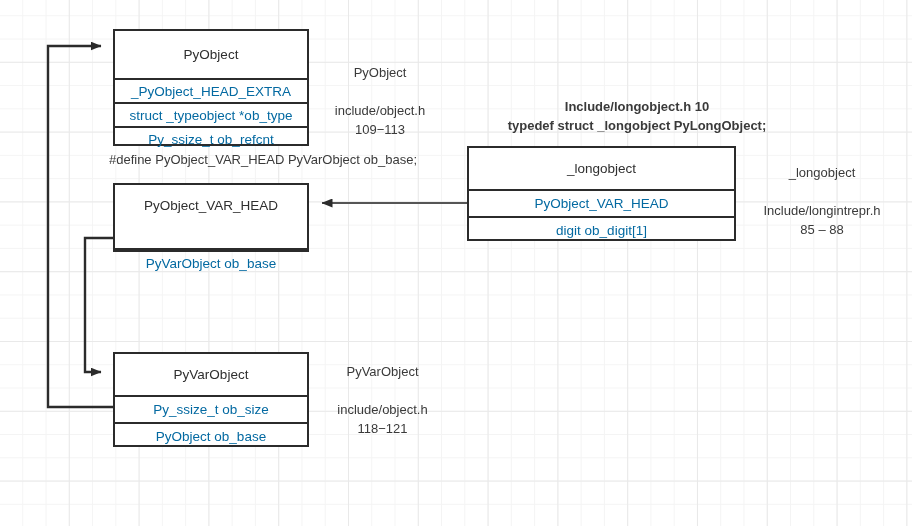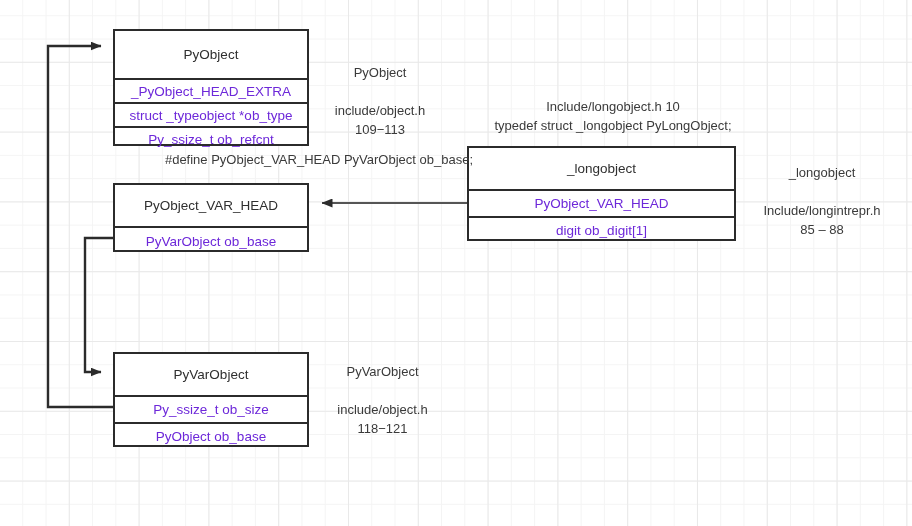--- a/index.html
+++ b/index.html
@@ -50,56 +50,56 @@
     font-size: 13.5px;
     text-align: center;
     box-sizing: border-box;
   }
   .struct-row {
     flex: none;
     display: flex;
     align-items: center;
     justify-content: center;
     border-top: 2px solid #2b2b2b;
-    color: #6d28d9;
+    color: #0369a1;
     font-size: 13.5px;
     text-align: center;
     box-sizing: border-box;
   }
 
   
   #box-pyobject        { left: 113px; top: 29px;  width: 196px; height: 117px; }
   #box-pyobject .struct-title { height: 47px; }
   #box-pyobject .struct-row   { height: 24px; }
 
   #box-varhead         { left: 113px; top: 183px; width: 196px; height: 69px; }
   #box-varhead .struct-title  { height: 41px; }
-  #box-varhead .struct-row    { height: 28px; }
+  #box-varhead .struct-row    { height: 28px; margin-top: 22px; }
 
   #box-longobject      { left: 467px; top: 146px; width: 269px; height: 95px; }
   #box-longobject .struct-title { height: 41px; }
   #box-longobject .struct-row   { height: 27px; }
 
   #box-pyvarobject     { left: 113px; top: 352px; width: 196px; height: 95px; }
   #box-pyvarobject .struct-title { height: 41px; }
   #box-pyvarobject .struct-row   { height: 27px; }
 
   
   .annotation {
     position: absolute;
     color: #3a3a3a;
     font-size: 13px;
     line-height: 19px;
     text-align: center;
     white-space: pre;
   }
-  .annotation.left-align { text-align: right; }
+  .annotation.left-align { text-align: center; }
 
   #ann-pyobject     { left: 320px; top: 63px;  width: 120px; }
-  #ann-longobject-h { left: 468px; top: 97px;  width: 290px; }
+  #ann-longobject-h { left: 492px; top: 97px;  width: 290px; font-weight: bold; }
   #ann-define       { left: 53px;  top: 150px; width: 420px; }
   #ann-longobject-r { left: 742px; top: 163px; width: 160px; }
   #ann-pyvarobject  { left: 315px; top: 362px; width: 135px; }
 
   
   #connectors {
     position: absolute;
     left: 0;
     top: 0;
     width: 912px;

